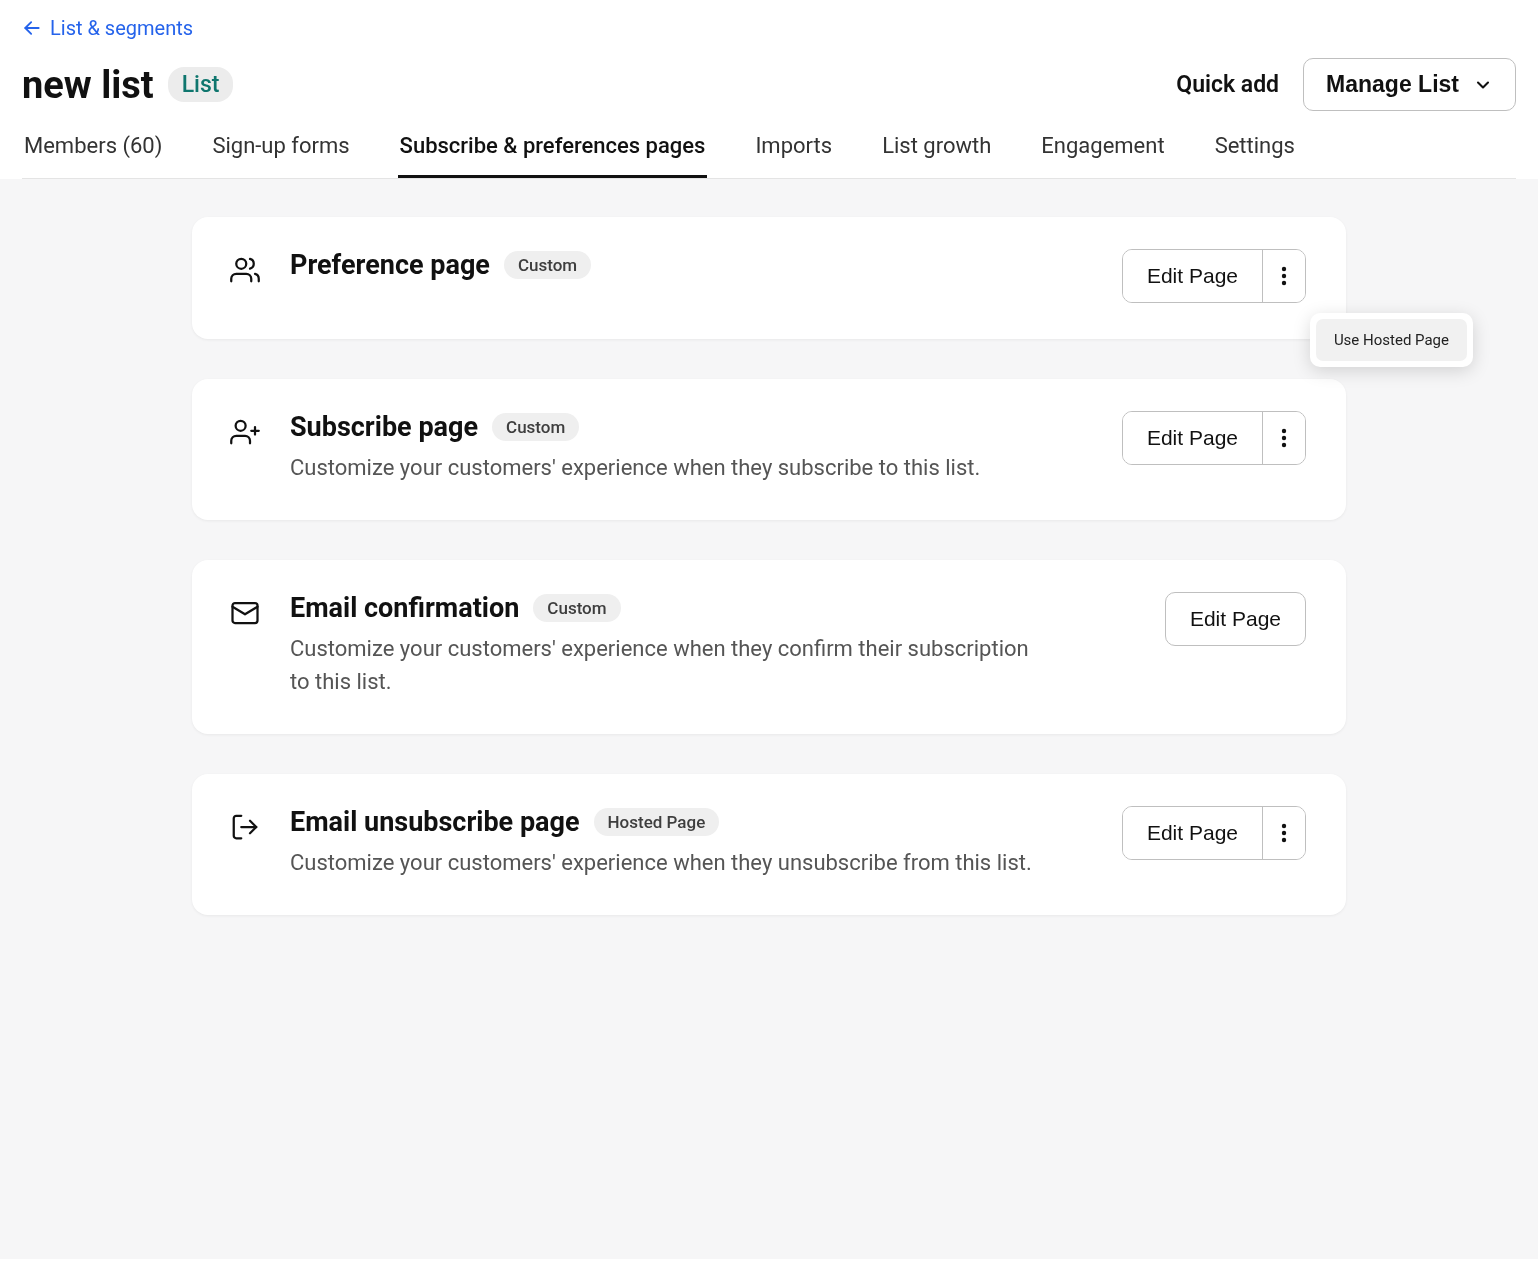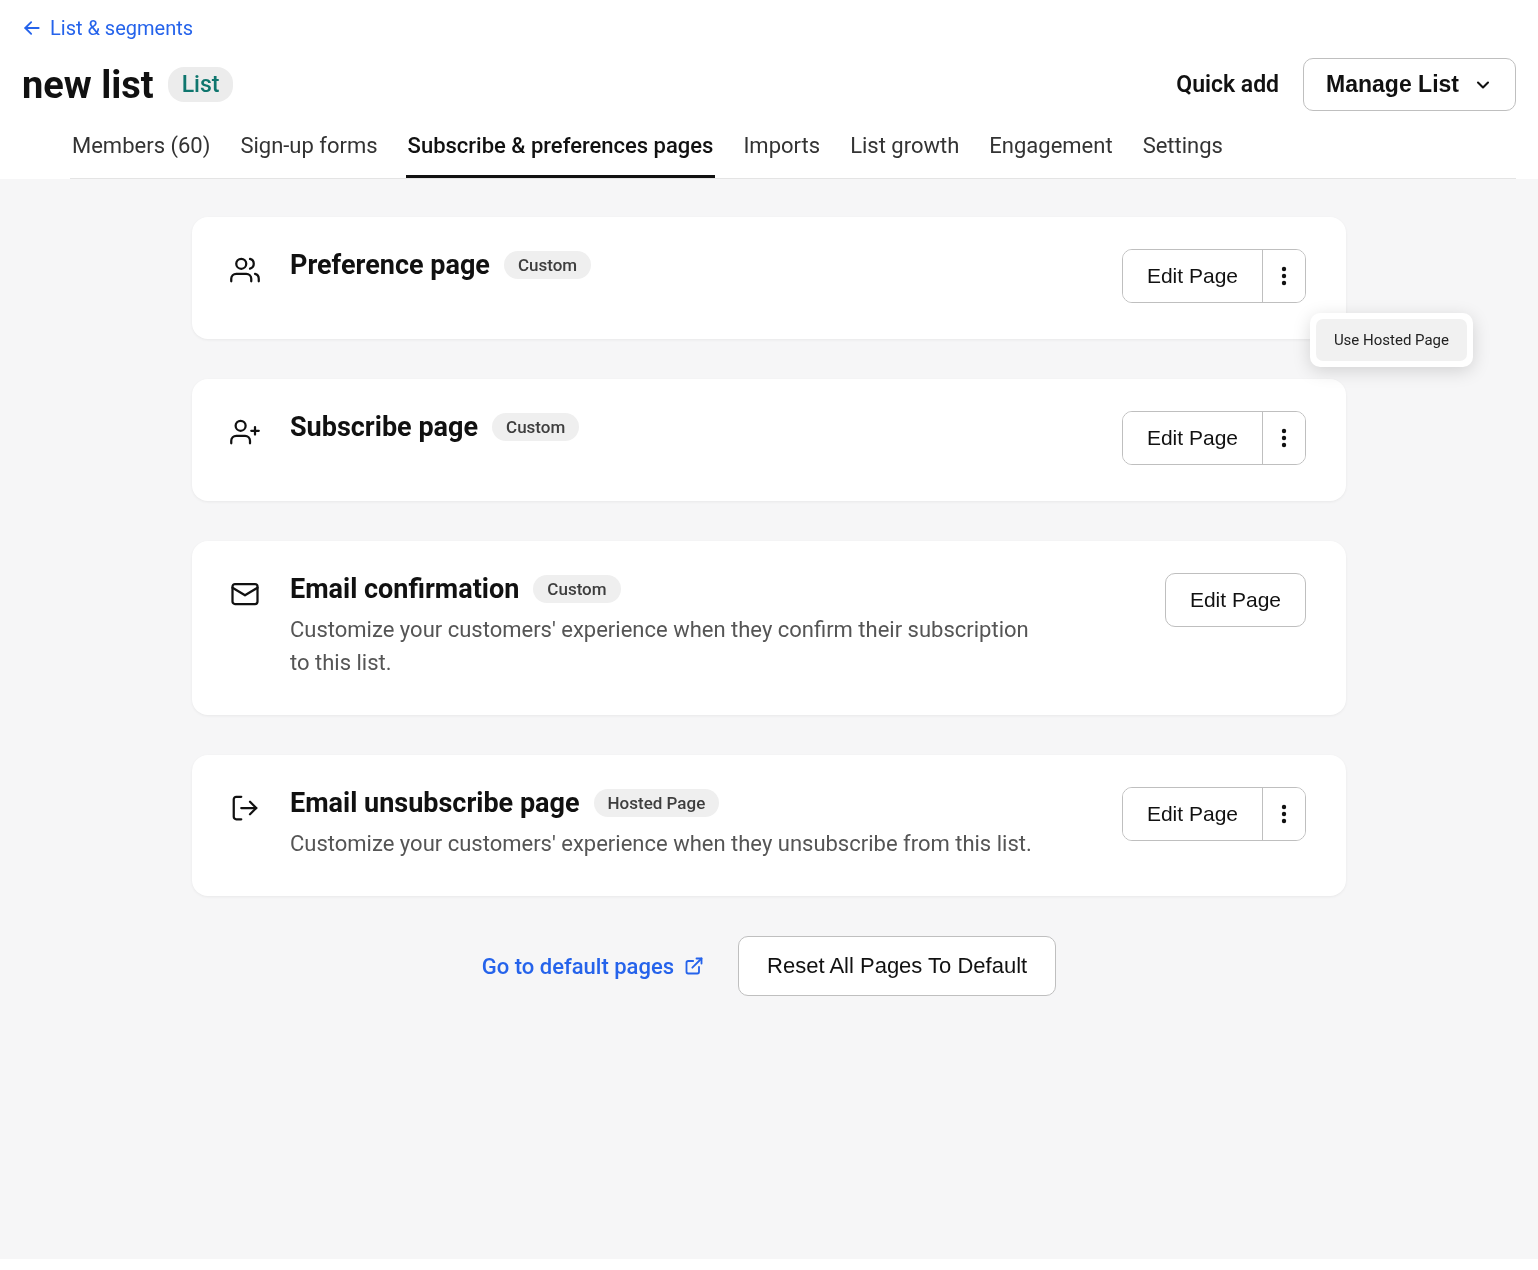--- a/index.html
+++ b/index.html
@@ -66,24 +66,23 @@
       color: #111;
       background: #fff;
       border: 1.5px solid #bfbfbf;
       border-radius: 10px;
       padding: 12px 22px;
       cursor: pointer;
       justify-content: space-between;
     }
     .tabs {
       display: flex;
-      gap: 26px;
+      gap: 46px;
       border-bottom: 1px solid #e4e4e4;
       padding: 0 0 0 0;
-      margin-left: 48px;
     }
     .tab {
       font-size: 22px;
       color: #333;
       padding: 0 2px 20px 2px;
       cursor: pointer;
       font-weight: 400;
     }
     .tab.active {
       font-weight: 500;
@@ -313,20 +312,21 @@
             <circle cx="8.5" cy="7" r="4"></circle>
             <line x1="20" y1="8" x2="20" y2="14"></line>
             <line x1="17" y1="11" x2="23" y2="11"></line>
           </svg>
         </div>
         <div class="card-content">
           <div class="card-title-row">
             <div class="card-title">Subscribe page</div>
             <span class="tag">Custom</span>
           </div>
+          <div class="card-desc">Customize your customers' experience when they subscribe to this list.</div>
         </div>
         <div class="card-actions">
           <div class="btn-group">
             <button class="edit-btn">Edit Page</button>
             <button class="more-btn">
               <svg width="6" height="24" viewBox="0 0 6 24">
                 <circle cx="3" cy="5" r="2.2" fill="#111"></circle>
                 <circle cx="3" cy="12" r="2.2" fill="#111"></circle>
                 <circle cx="3" cy="19" r="2.2" fill="#111"></circle>
               </svg>
@@ -375,24 +375,13 @@
                 <circle cx="3" cy="5" r="2.2" fill="#111"></circle>
                 <circle cx="3" cy="12" r="2.2" fill="#111"></circle>
                 <circle cx="3" cy="19" r="2.2" fill="#111"></circle>
               </svg>
             </button>
           </div>
         </div>
       </div>
     </div>
 
-  <div class="footer-actions">
-    <a class="link-btn">
-      <span>Go to default pages</span>
-      <svg width="20" height="20" viewBox="0 0 24 24" fill="none" stroke="#2563eb" stroke-width="2.2" stroke-linecap="round" stroke-linejoin="round">
-          <path d="M18 13v6a2 2 0 0 1-2 2H5a2 2 0 0 1-2-2V8a2 2 0 0 1 2-2h6"></path>
-          <polyline points="15 3 21 3 21 9"></polyline>
-          <line x1="10" y1="14" x2="21" y2="3"></line>
-        </svg>
-    </a>
-    <button class="reset-btn">Reset All Pages To Default</button>
-  </div>
 </div>
 
 </body></html>

